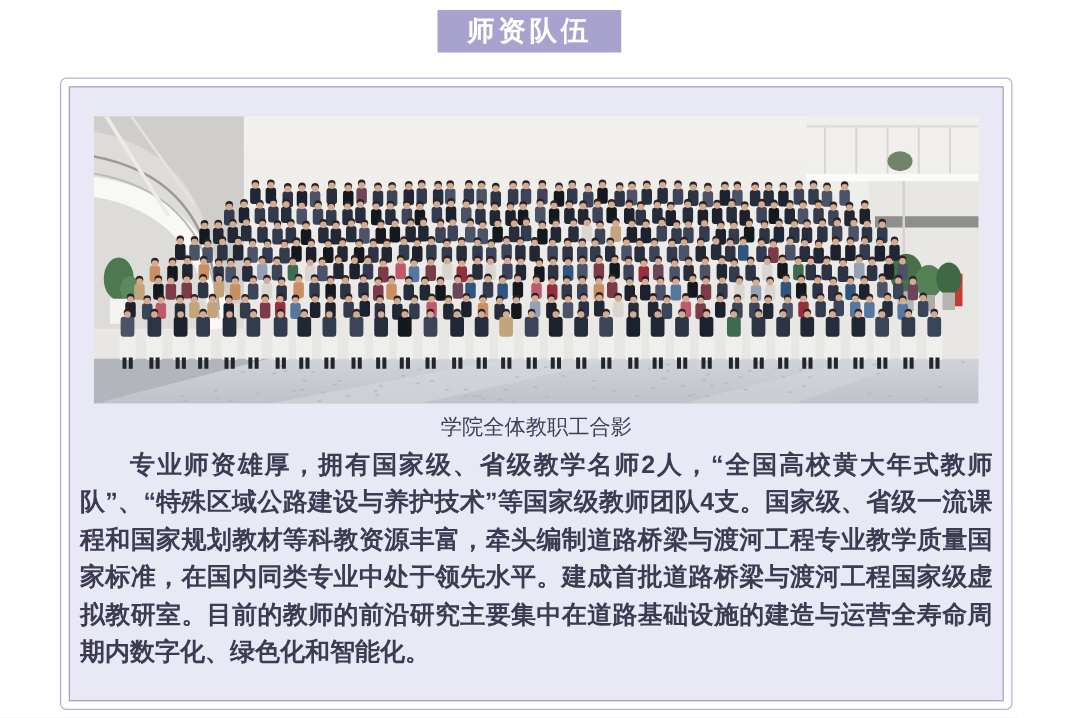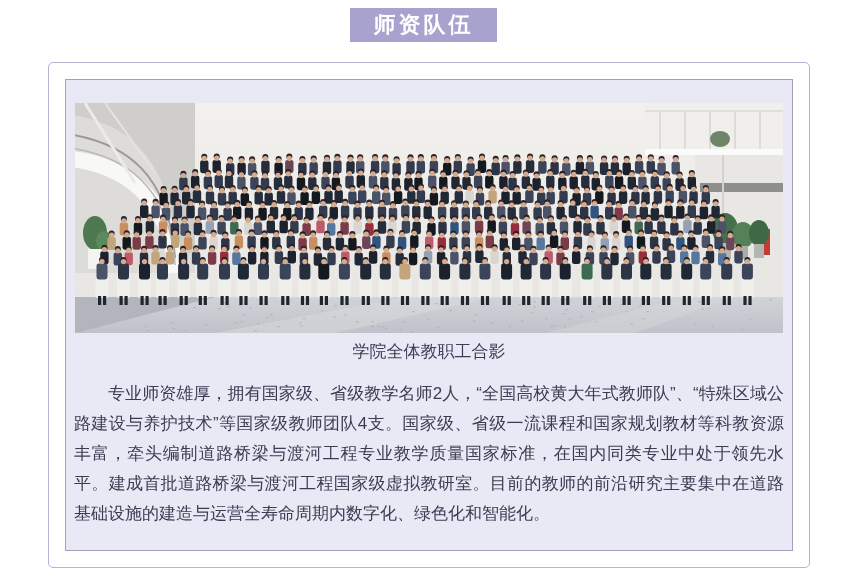--- a/index.html
+++ b/index.html
@@ -10,41 +10,42 @@
   }
   .section-badge{
     position:absolute;left:350px;top:8px;width:147px;height:34px;
     background:#a8a2ce;color:#ffffff;
     display:flex;align-items:center;justify-content:center;
     font-size:22px;font-weight:bold;letter-spacing:3px;
   }
   .card{
     position:absolute;left:48px;top:62px;width:762px;height:506px;
     box-sizing:border-box;border:1px solid #b5b3d1;border-radius:5px;
-    background:#ffffff;padding:16px;
+    background:#ffffff;padding:6px;
   }
   .card-inner{
     box-sizing:border-box;width:100%;height:100%;
     background:#e9e9f6;border:1px solid #a3a1bd;
     text-align:center;
   }
   .photo-frame{
     width:708px;height:230px;margin:23px auto 0;
     overflow:hidden;background:#ecebe8;
   }
   .photo-frame svg{display:block;}
   .photo-caption{
     margin-top:7px;
     font-size:17px;color:#3d3d56;
   }
   .body-text{
-    margin:16px 8px 0 8px;
-    font-size:17px;line-height:30px;
+    margin:4px 8px 0 8px;
+    font-size:20px;line-height:30px;
     color:#3b3b52;text-align:justify;text-indent:2em;
     font-family:"Liberation Sans","DejaVu Sans",sans-serif;
+    font-weight:bold;
   }
 </style>
 </head>
 <body>
 
 <div class="section-badge">师资队伍</div>
 
 <section class="card">
   <div class="card-inner">
 

